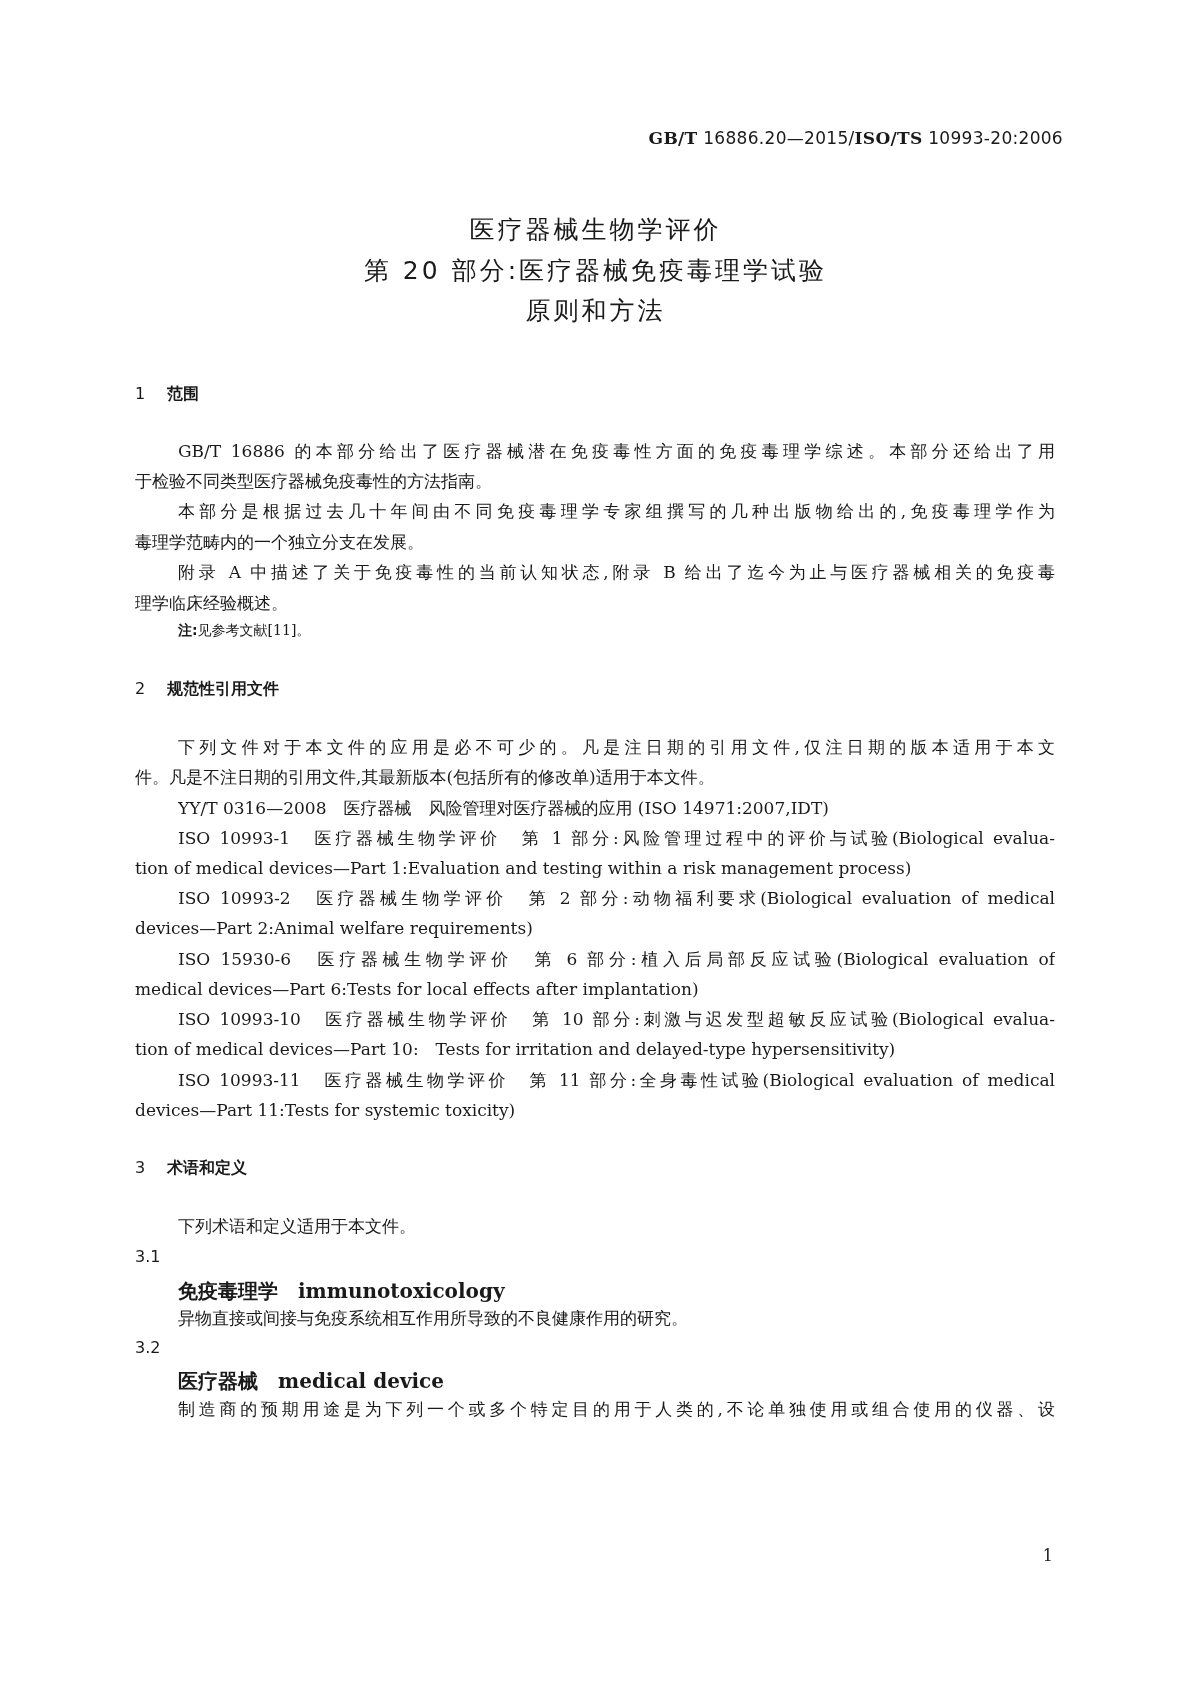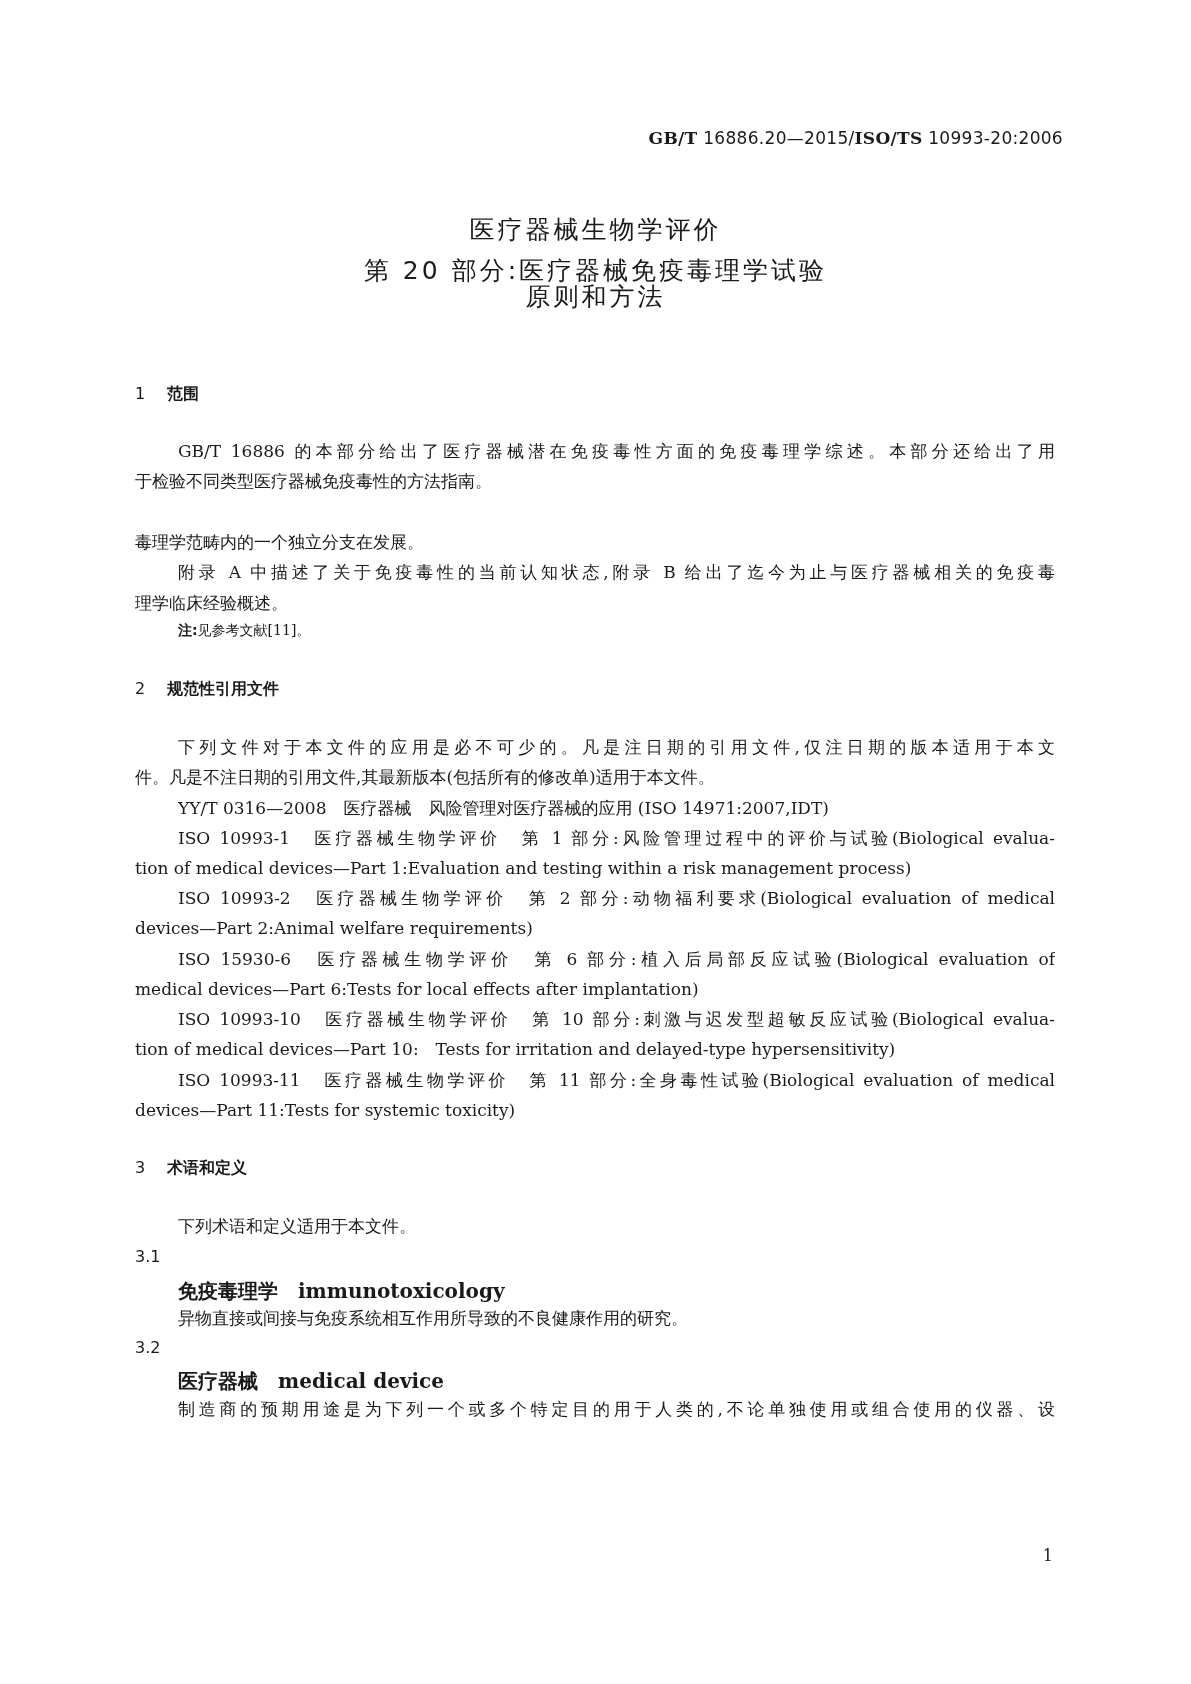--- a/index.html
+++ b/index.html
@@ -30,27 +30,28 @@
 <body>
 
 <div class="page">
 
   <div class="std-number">
     <b>GB/T</b>&nbsp;<span>16886.20—2015/</span><b>ISO/TS</b>&nbsp;<span>10993-20:2006</span>
   </div>
 
   <div class="title" style="top:213px">医疗器械生物学评价</div>
   <div class="title" style="top:254px">第 20 部分:医疗器械免疫毒理学试验</div>
-  <div class="title" style="top:280px">原则和方法</div>
+  <div class="title" style="top:294px">原则和方法</div>
 
   <div class="sec-head" style="top:384px">
     <span class="num">1</span><span>范围</span>
   </div>
   <div class="line indent justify" style="top:441px">GB/T 16886 的本部分给出了医疗器械潜在免疫毒性方面的免疫毒理学综述。本部分还给出了用</div>
   <div class="line" style="top:471px">于检验不同类型医疗器械免疫毒性的方法指南。</div>
+  <div class="line indent justify" style="top:501px">本部分是根据过去几十年间由不同免疫毒理学专家组撰写的几种出版物给出的,免疫毒理学作为</div>
   <div class="line" style="top:532px">毒理学范畴内的一个独立分支在发展。</div>
   <div class="line indent justify" style="top:562px">附录 A 中描述了关于免疫毒性的当前认知状态,附录 B 给出了迄今为止与医疗器械相关的免疫毒</div>
   <div class="line" style="top:593px">理学临床经验概述。</div>
   <div class="note" style="top:622px">
     <b>注:</b><span>见参考文献[11]。</span>
   </div>
 
   <div class="sec-head" style="top:679px">
     <span class="num">2</span><span>规范性引用文件</span>
   </div>

